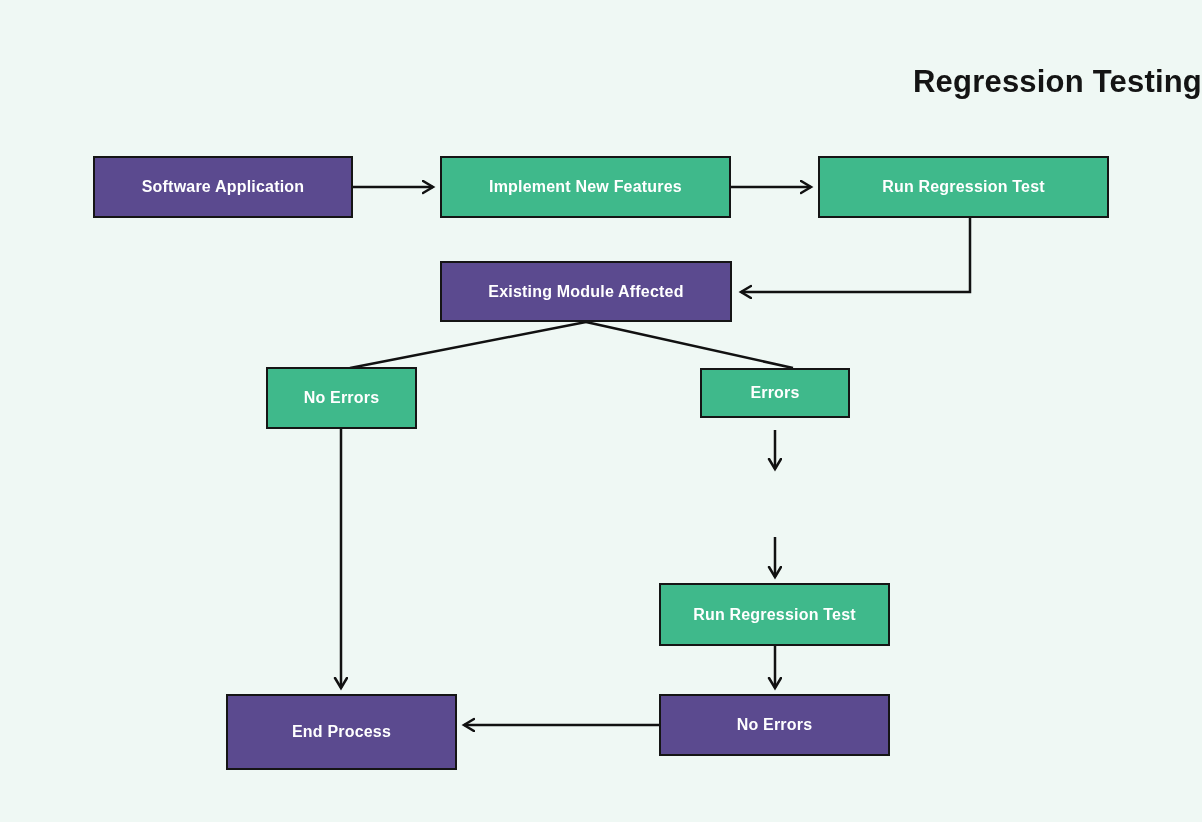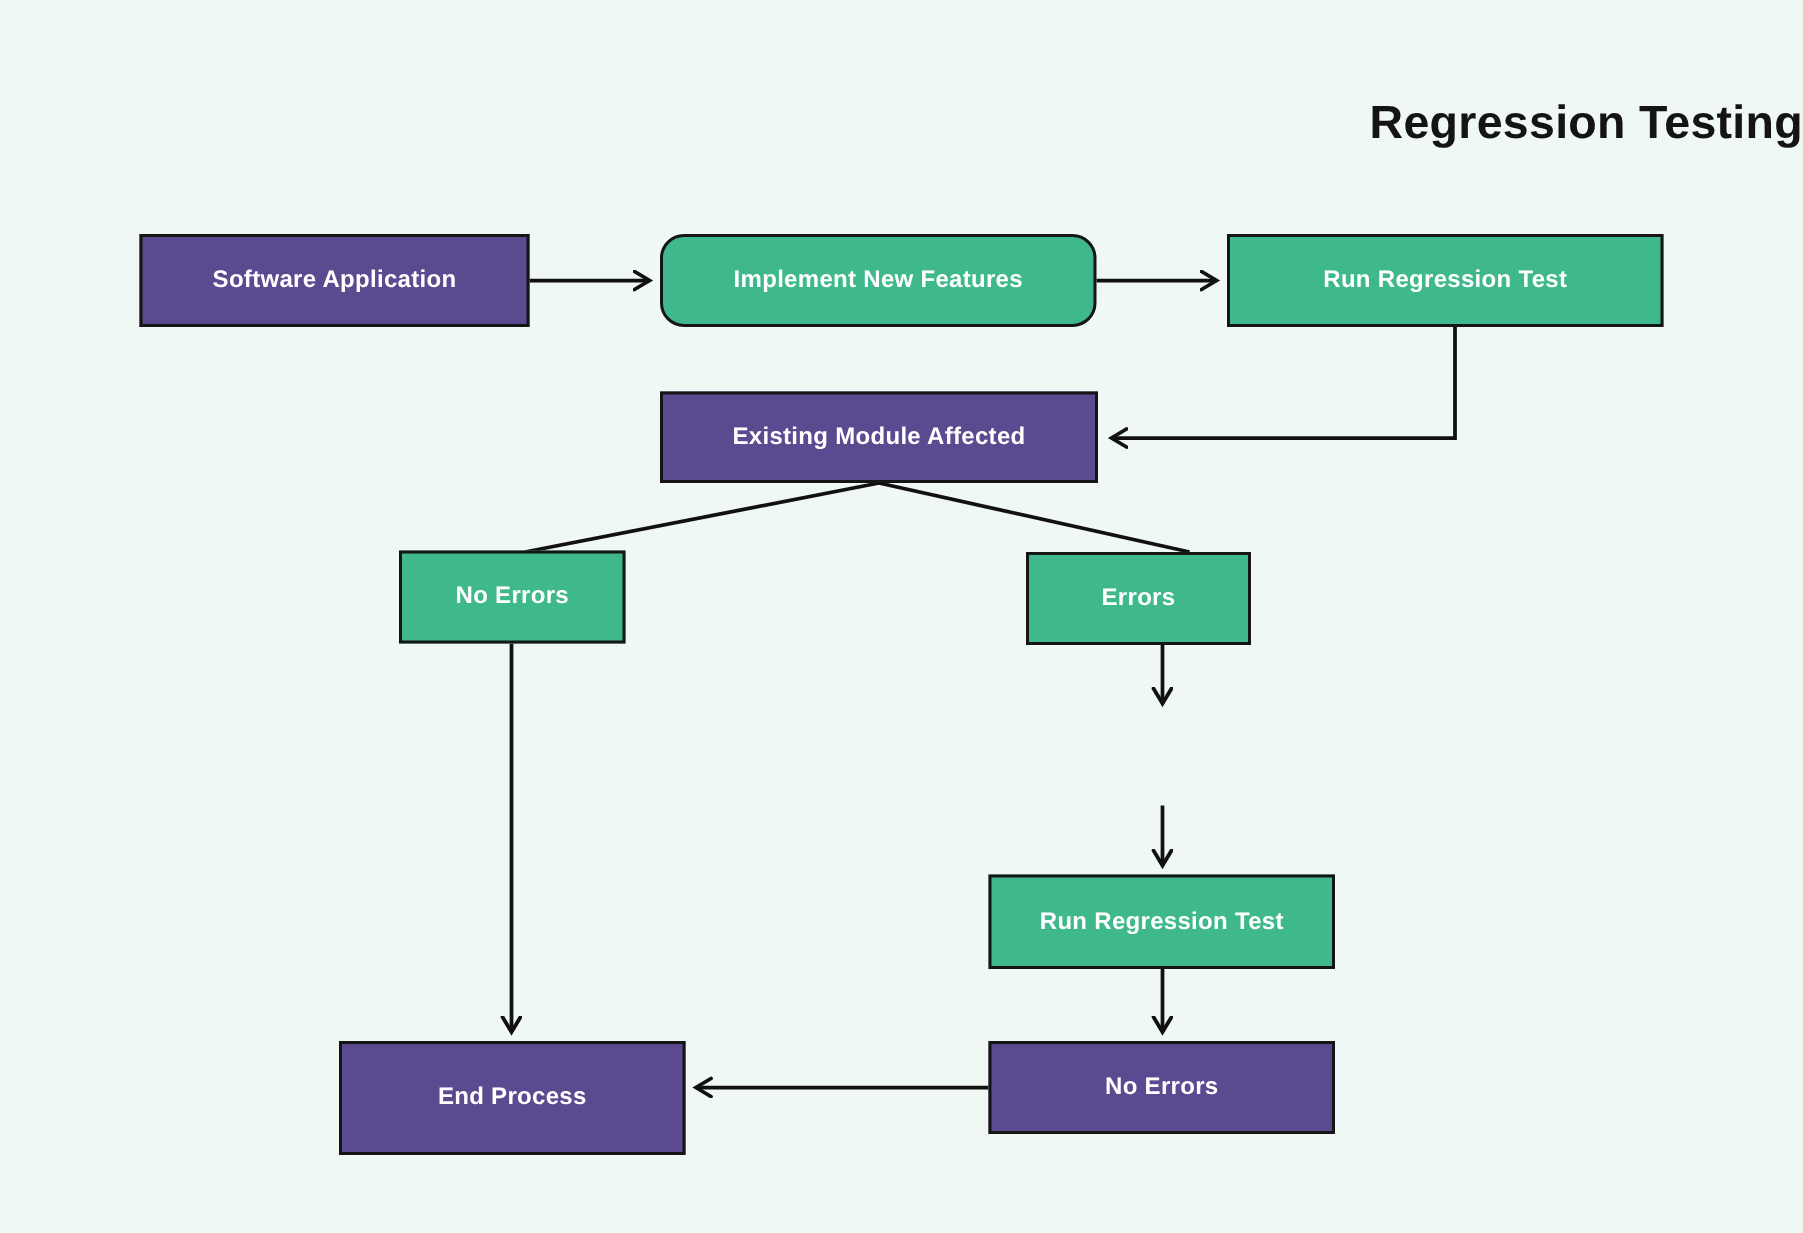--- a/index.html
+++ b/index.html
@@ -54,37 +54,37 @@
     <line x1="775" y1="430" x2="775" y2="469" marker-end="url(#arrow)"></line>
     <line x1="775" y1="537" x2="775" y2="577" marker-end="url(#arrow)"></line>
     <line x1="775" y1="646" x2="775" y2="688" marker-end="url(#arrow)"></line>
     <line x1="659" y1="725" x2="464" y2="725" marker-end="url(#arrow)"></line>
   </svg>
 
   <div class="node purple" style="left:93px;top:156px;width:260px;height:62px;">
     <span>Software Application</span>
   </div>
 
-  <div class="node green" style="left:440px;top:156px;width:291px;height:62px;border-radius:16px;">
+  <div class="node green" style="left:440px;top:156px;width:291px;height:62px;">
     <span>Implement New Features</span>
   </div>
 
   <div class="node green" style="left:818px;top:156px;width:291px;height:62px;">
     <span>Run Regression Test</span>
   </div>
 
   <div class="node purple" style="left:440px;top:261px;width:292px;height:61px;">
     <span>Existing Module Affected</span>
   </div>
 
   <div class="node green" style="left:266px;top:367px;width:151px;height:62px;">
     <span>No Errors</span>
   </div>
 
-  <div class="node green" style="left:684px;top:368px;width:150px;height:62px;">
+  <div class="node green" style="left:700px;top:368px;width:150px;height:50px;">
     <span>Errors</span>
   </div>
 
 
   <div class="node green" style="left:659px;top:583px;width:231px;height:63px;">
     <span>Run Regression Test</span>
   </div>
 
   <div class="node purple" style="left:226px;top:694px;width:231px;height:76px;">
     <span>End Process</span>

